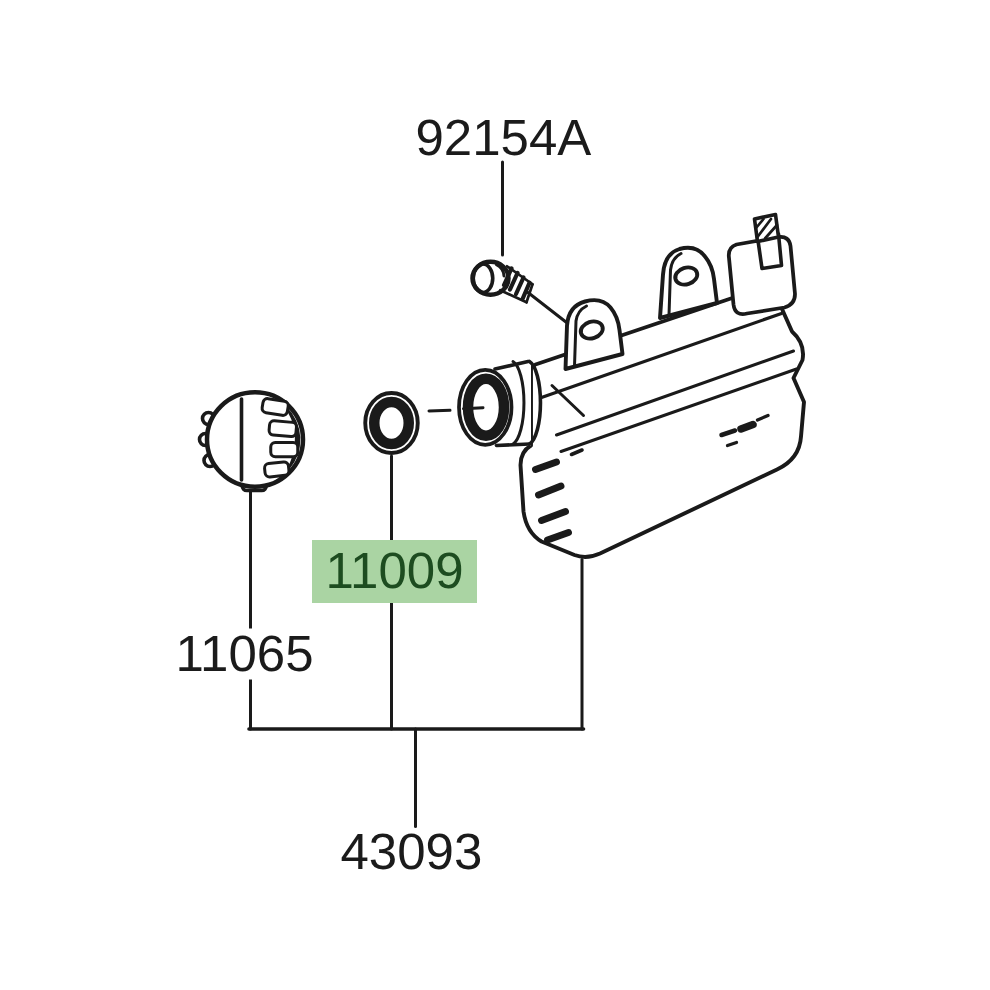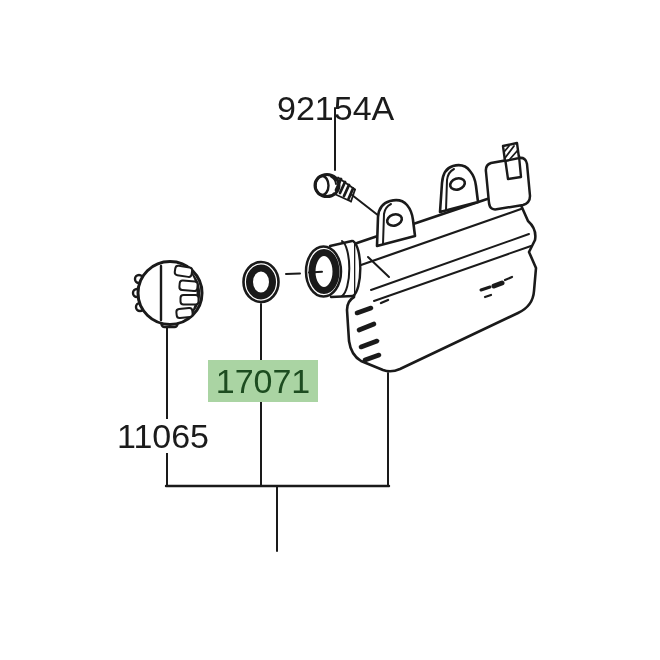--- a/index.html
+++ b/index.html
@@ -117,19 +117,20 @@
       <path d="M338,177.5 L355,189.5" stroke-width="1.8"></path>
       <path d="M333.5,193.5 L351,201.5" stroke-width="1.8"></path>
       <path d="M355,189.5 L351,201.5" stroke-width="1.8"></path>
       <path d="M341,179 L336,190" stroke-width="2.8"></path>
       <path d="M345,182 L340,193" stroke-width="2.8"></path>
       <path d="M349,185 L344,196" stroke-width="2.8"></path>
       <path d="M353,188.5 L348.5,199" stroke-width="2.8"></path>
     </g>
   </svg>
 
-  <div class="part-label" style="left:277px;top:75px;margin-top:16px;">92154A</div>
+  <div class="part-label" style="left:277px;top:75px;">92154A</div>
 
   <div class="part-label masked" style="left:114px;top:387px;">11065</div>
 
-  <div class="part-label highlight-box" style="left:208px;top:360px;">17071</div>
+  <div class="part-label highlight-box" style="left:208px;top:360px;">11009</div>
 
+  <div class="part-label" style="left:227px;top:551px;">43093</div>
 </div>
 
 </body></html>

